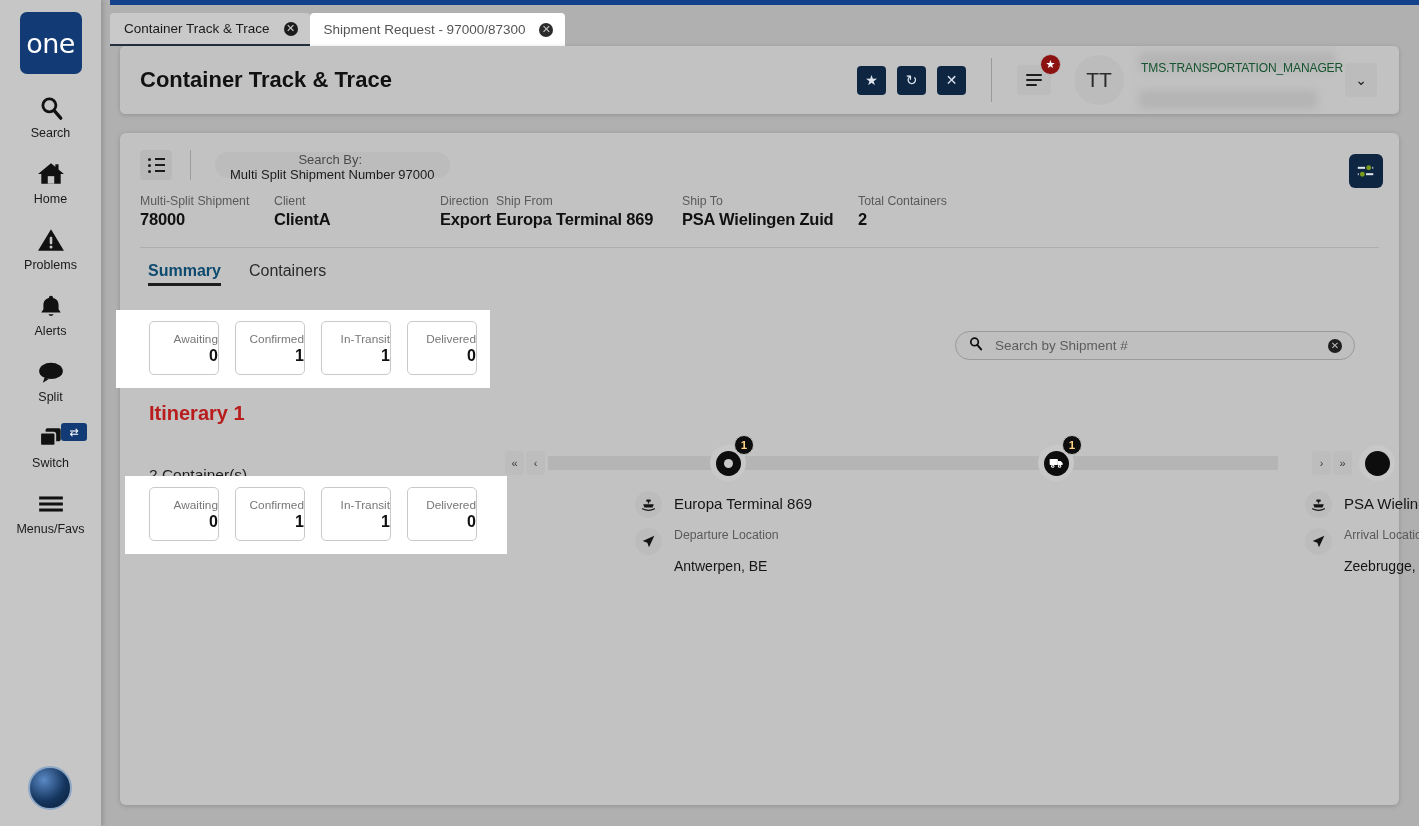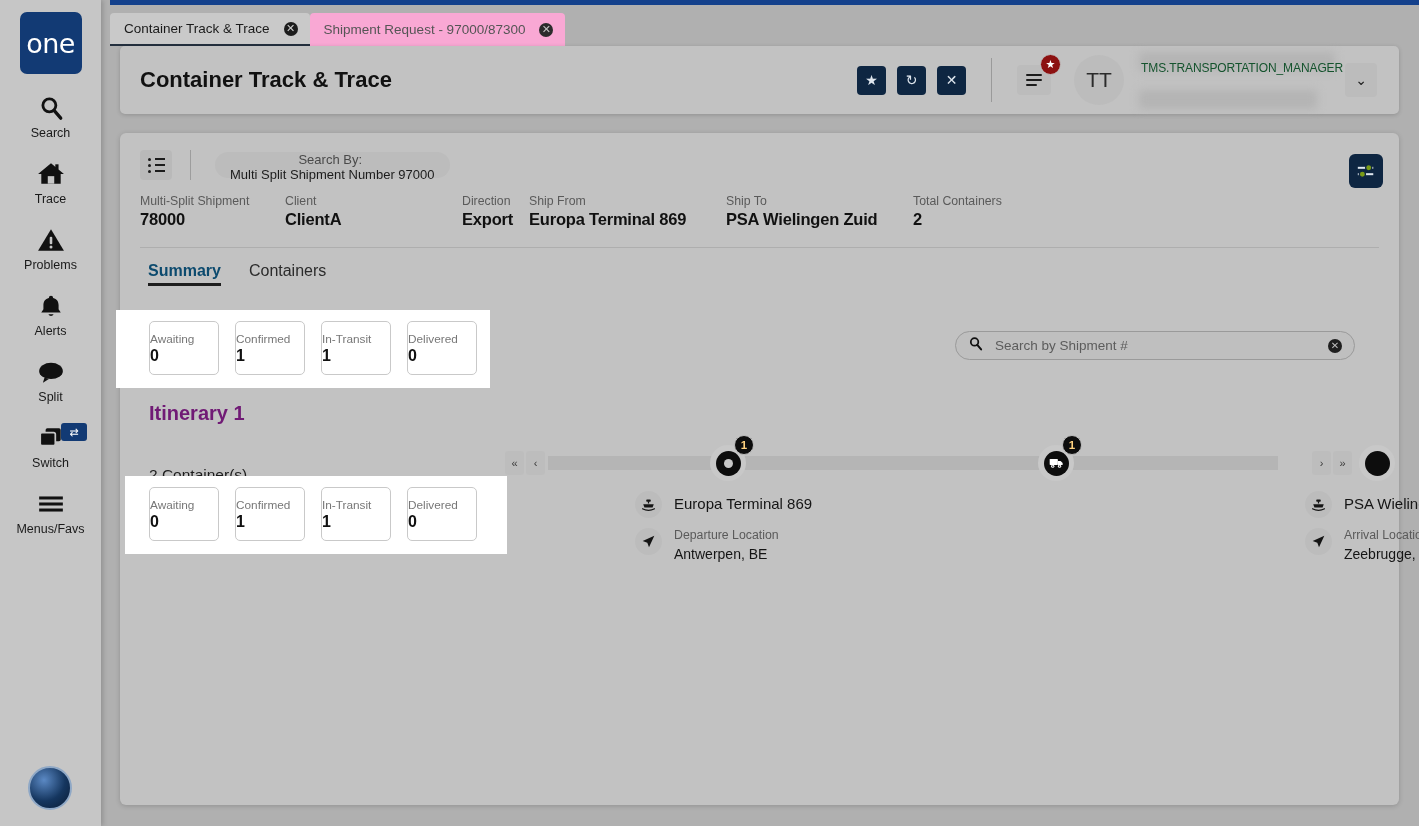--- a/index.html
+++ b/index.html
@@ -50,21 +50,21 @@
   .topbar-blue {
     position: absolute; left: 110px; top: 0; right: 0; height: 5px; background: #14418c;
   }
   .tabstrip {
     position: absolute; left: 110px; top: 13px; height: 33px;
     display: flex; align-items: flex-end;
   }
   .tab {
     height: 33px; display: flex; align-items: center; gap: 14px;
     padding: 0 12px 0 14px; font-size: 13.5px; color: #555;
-    background: #f9a8d4; border-radius: 4px 4px 0 0;
+    background: #ffffff; border-radius: 4px 4px 0 0;
   }
   .tab.active {
     background: #c9c9c9; color: #1a1a1a; border-bottom: 2px solid #24303f;
   }
   .tabclose {
     width: 14px; height: 14px; border-radius: 50%;
     background: #2b2b2b; color: #c4c4c4;
     font-size: 11px; line-height: 14px; text-align: center;
     font-family: "DejaVu Sans", sans-serif;
   }
@@ -136,21 +136,21 @@
   .listglyph i b { width:3px; height:3px; background:#1c1c1c; border-radius:50%; display:block;}
   .listglyph i s { flex:1; height:2px; background:#1c1c1c; display:block; text-decoration:none;}
   .vsep { width:1px; height:30px; background:#9d9d9d; margin: 0 24px 0 18px; }
   .searchpill {
     height: 26px; padding: 0 15px; border-radius: 13px; background: #bcbcbc;
     display: flex; align-items: center; font-size: 13px; color: #1c1c1c; flex-direction: column;
   }
   .searchpill .lbl { color: #4a4a4a; margin-right: 4px; }
 
   
-  .fields { display: flex; padding: 14px 0 0 20px; gap: 11px; }
+  .fields { display: flex; padding: 14px 0 0 20px; gap: 0; }
   .field { margin-right: 0; }
   .field .k { font-size: 12.3px; color: #5a5a5a; }
   .field .v { font-size: 16.5px; font-weight: bold; color: #111; margin-top: 2px; letter-spacing: -.2px; }
   .hrule {
     margin: 18px 20px 0 20px; height: 1px; background: #aeaeae;
   }
 
   
   .subtabs { display: flex; gap: 28px; padding: 14px 0 0 28px; font-size: 16px; }
   .subtab { color: #2b2b2b; padding-bottom: 3px; }
@@ -164,27 +164,27 @@
   .hl2 {
     position: absolute; left: 5px; top: 343px; width: 382px; height: 78px;
     background: #fff; z-index: 1;
   }
   .statcards { position: relative; z-index: 2; display: flex; gap: 16px; }
   .statcards.s1 { position: absolute; left: 29px; top: 188px; }
   .statcards.s2 { position: absolute; left: 29px; top: 354px; }
   .statcard {
     width: 70px; height: 54px; border: 1px solid #c9c9c9; border-radius: 5px;
     background: #fff; display: flex; flex-direction: column;
-    align-items: flex-start; justify-content: center;
+    align-items: flex-end; justify-content: center;
   }
   .statcard .k { font-size: 11.8px; color: #777; }
   .statcard .v { font-size: 16px; font-weight: bold; color: #111; margin-top: 1px; }
 
   .itin-title {
-    position: absolute; left: 29px; top: 269px; font-size: 20px; font-weight: bold; color: #701a75;
+    position: absolute; left: 29px; top: 269px; font-size: 20px; font-weight: bold; color: #b91c1c;
   }
   .itin-sub {
     position: absolute; left: 29px; top: 333px; font-size: 15.5px; color: #1c1c1c;
   }
 
   
   .csearch {
     position: absolute; left: 835px; top: 198px; width: 400px; height: 29px;
     border: 1px solid #9a9a9a; border-radius: 15px; background: #bfbfbf;
     display: flex; align-items: center; padding: 0 12px;
@@ -240,21 +240,21 @@
   .locblock.right { left: 1185px; top: 358px; }
   .locrow { display: flex; align-items: flex-start; gap: 12px; }
   .locrow + .locrow { margin-top: 10px; }
   .cicon {
     width: 27px; height: 27px; border-radius: 50%; background: #bcbcbc;
     display: flex; align-items: center; justify-content: center; flex: 0 0 27px;
     font-size: 14px; color: #141414;
   }
   .locname { font-size: 15px; color: #151515; padding-top: 4px; }
   .lock { font-size: 12.3px; color: #5a5a5a; }
-  .locv { font-size: 14px; color: #151515; margin-top: 4px; }
+  .locv { font-size: 14px; color: #151515; margin-top: 16px; }
 
   .gearbtn {
     position: absolute; right: 16px; top: 21px;
     width: 34px; height: 34px; border-radius: 6px; background: #0e2642;
     display: flex; align-items: center; justify-content: center;
   }
 </style>
 </head>
 <body>
 
@@ -276,21 +276,21 @@
     </div>
 
     <div class="navitem">
       <span class="glyph">
         <svg width="28" height="26" viewBox="0 0 26 24">
             <path d="M13 2 L25 12 L22 12 L22 21 L4 21 L4 12 L1 12 Z" fill="#111"></path>
             <rect x="10" y="14" width="6" height="7" fill="#c6c6c6"></rect>
             <rect x="17" y="3" width="3" height="5" fill="#111"></rect>
           </svg>
       </span>
-      <span class="lbl">Trace</span>
+      <span class="lbl">Home</span>
     </div>
 
     <div class="navitem">
       <span class="glyph">
         <svg width="28" height="26" viewBox="0 0 26 24">
             <path d="M13 2 L25 22 L1 22 Z" fill="#111"></path>
             <rect x="11.8" y="9" width="2.4" height="7" fill="#c6c6c6" rx="1"></rect>
             <circle cx="13" cy="18.6" r="1.4" fill="#c6c6c6"></circle>
           </svg>
       </span>

